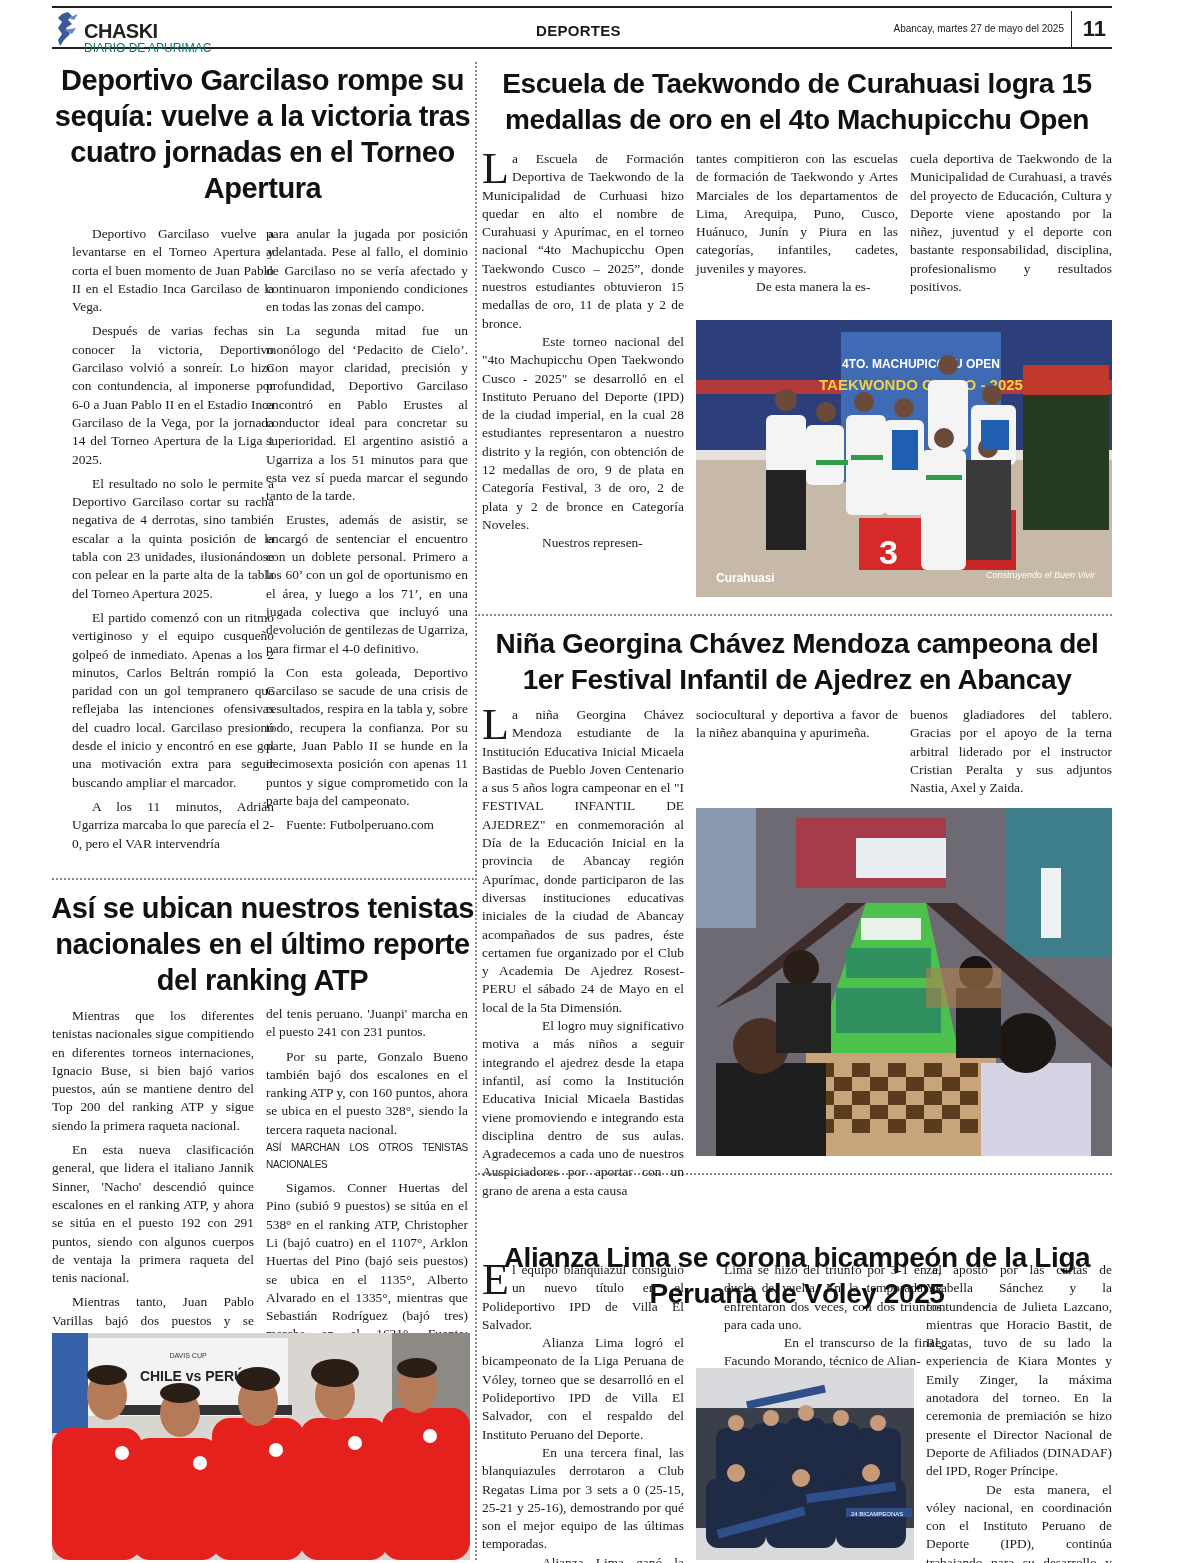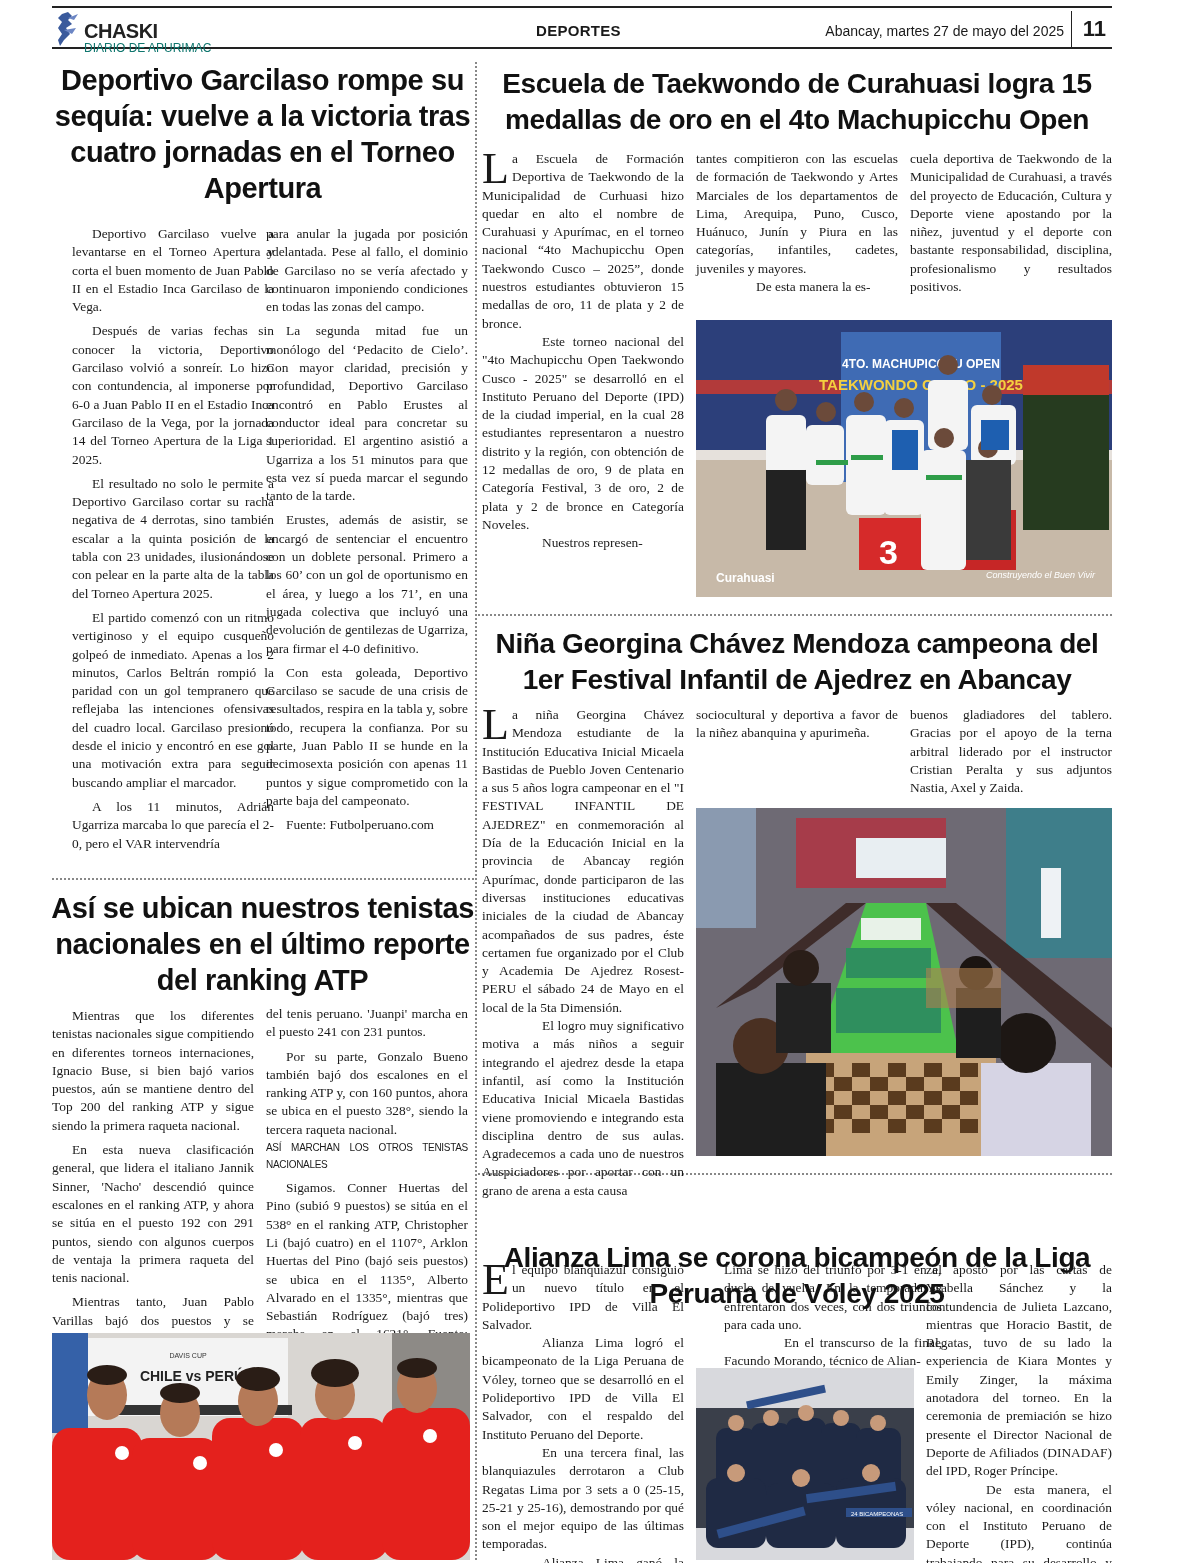--- a/index.html
+++ b/index.html
@@ -6,21 +6,21 @@
   html, body { width: 1200px; height: 1563px; background: #fff; overflow: hidden; }
   body { position: relative; font-family: "Liberation Serif", "DejaVu Serif", serif; color: #1a1a1a; }
 
   
   .masthead { position: absolute; left: 52px; top: 6px; width: 1060px; height: 43px; border-top: 2px solid #222; border-bottom: 2px solid #222; }
   .logo { position: absolute; left: 2px; top: 2px; width: 28px; height: 38px; }
   .brand { position: absolute; left: 32px; top: 2px; font-family: "Liberation Sans", sans-serif; line-height: 1; }
   .brand .name { font-size: 20px; font-weight: bold; color: #222; letter-spacing: -0.5px; margin-top: 11px; }
   .brand .sub { font-size: 12px; color: #0f766e; margin-top: 1px; }
   .section-name { position: absolute; left: 484px; top: 14px; font-family: "Liberation Sans", sans-serif; font-weight: bold; font-size: 15px; letter-spacing: 0.3px; }
-  .dateline { position: absolute; right: 48px; top: 15px; font-family: "Liberation Sans", sans-serif; font-size: 14px; }
+  .dateline { position: absolute; right: 48px; top: 15px; font-family: "Liberation Sans", sans-serif; font-size: 10px; }
   .page-sep { position: absolute; right: 40px; top: 3px; width: 1px; height: 36px; background: #222; }
   .page-num { position: absolute; right: 6px; top: 8px; font-family: "Liberation Sans", sans-serif; font-weight: bold; font-size: 22px; }
 
   
   .vrule { position: absolute; width: 0; border-left: 2px dotted #888; }
   .hrule { position: absolute; height: 0; border-top: 2px dotted #888; }
 
   
   .headline { position: absolute; font-family: "Liberation Sans", "DejaVu Sans", sans-serif; font-weight: bold; color: #111; text-align: center; letter-spacing: -0.4px; }
   .h-garcilaso { left: 50px; top: 62px; width: 425px; font-size: 29px; line-height: 36px; }

